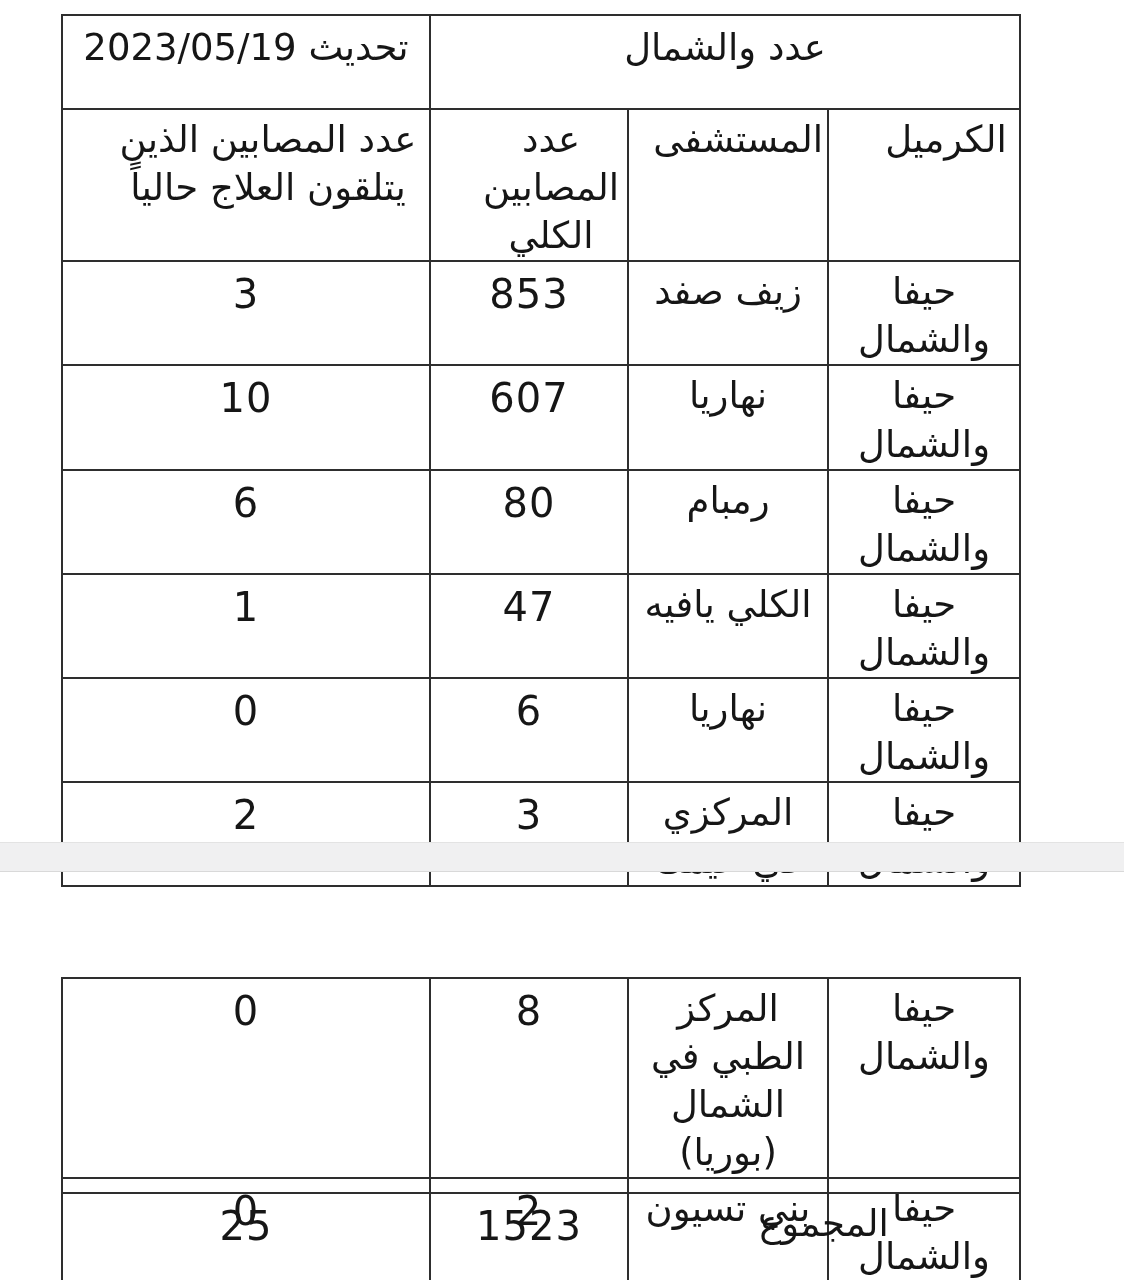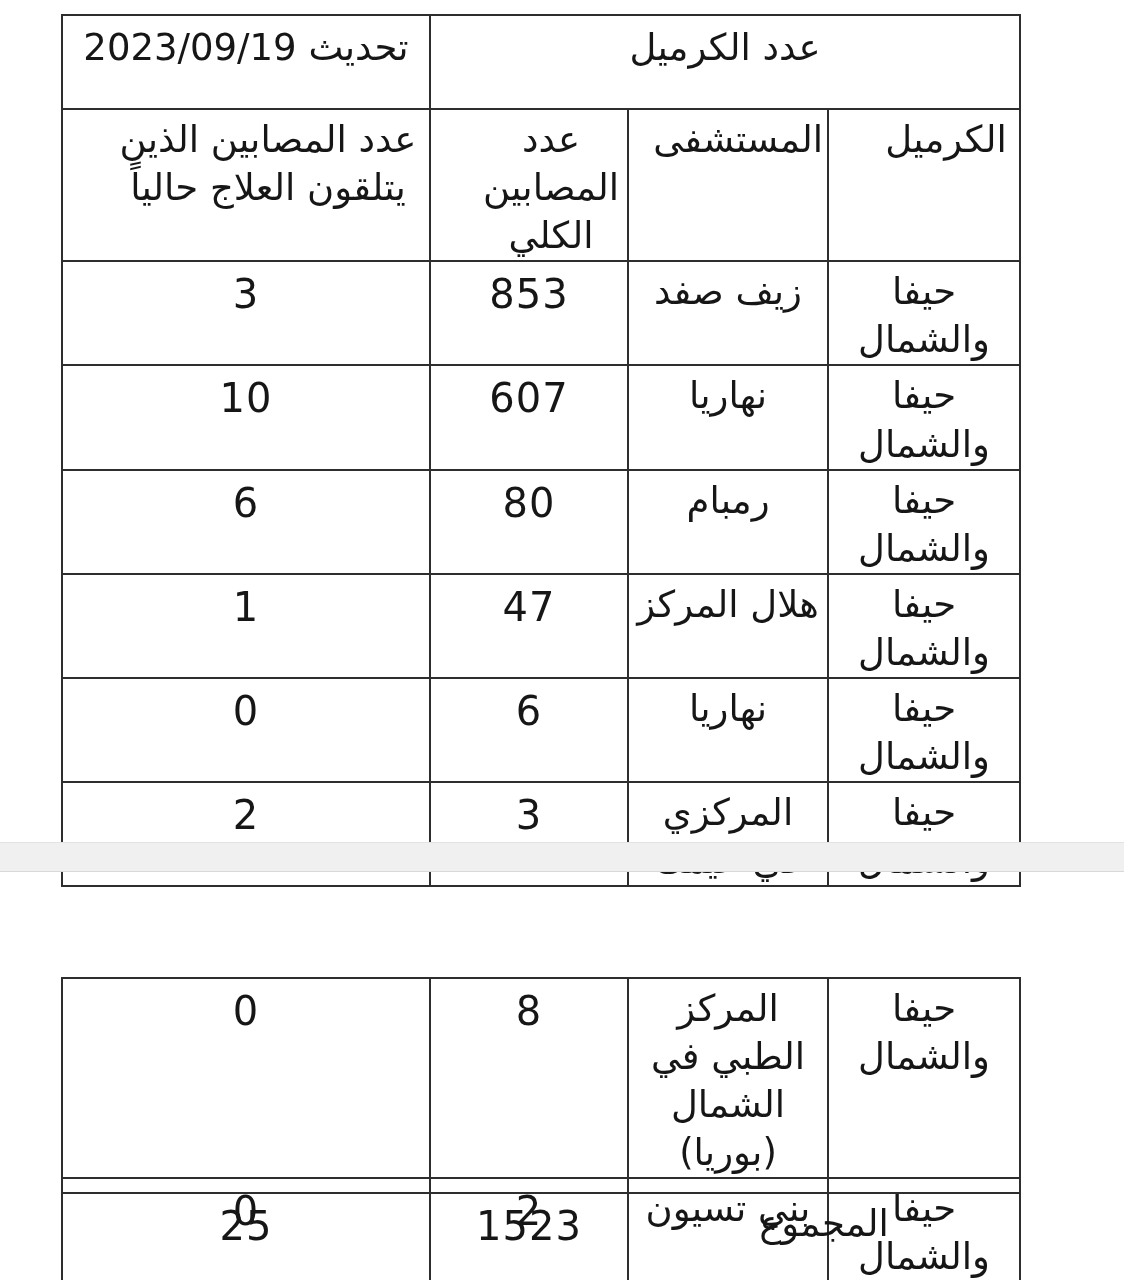--- a/index.html
+++ b/index.html
@@ -65,22 +65,22 @@
 
   <table class="tbl t1">
     <colgroup>
       <col class="c-region">
         <col class="c-hospital">
         <col class="c-total">
         <col class="c-current">
     </colgroup>
     <tbody>
       <tr class="r-head1">
-        <td colspan="3">عدد الكرميل</td>
-        <td>تحديث 2023/09/19</td>
+        <td colspan="3">عدد والشمال</td>
+        <td>تحديث 2023/05/19</td>
       </tr>
       <tr class="r-head2">
         <td>الكرميل</td>
         <td>المستشفى</td>
         <td>عدد المصابين الكلي</td>
         <td>عدد المصابين الذين يتلقون العلاج حالياً</td>
       </tr>
       <tr class="r-data">
         <td>حيفا والشمال</td>
         <td>زيف صفد</td>
@@ -94,21 +94,21 @@
         <td class="num">10</td>
       </tr>
       <tr class="r-data">
         <td>حيفا والشمال</td>
         <td>رمبام</td>
         <td class="num">80</td>
         <td class="num">6</td>
       </tr>
       <tr class="r-data">
         <td>حيفا والشمال</td>
-        <td>هلال المركز</td>
+        <td>الكلي يافيه</td>
         <td class="num">47</td>
         <td class="num">1</td>
       </tr>
       <tr class="r-data">
         <td>حيفا والشمال</td>
         <td>نهاريا</td>
         <td class="num">6</td>
         <td class="num">0</td>
       </tr>
       <tr class="r-data">

